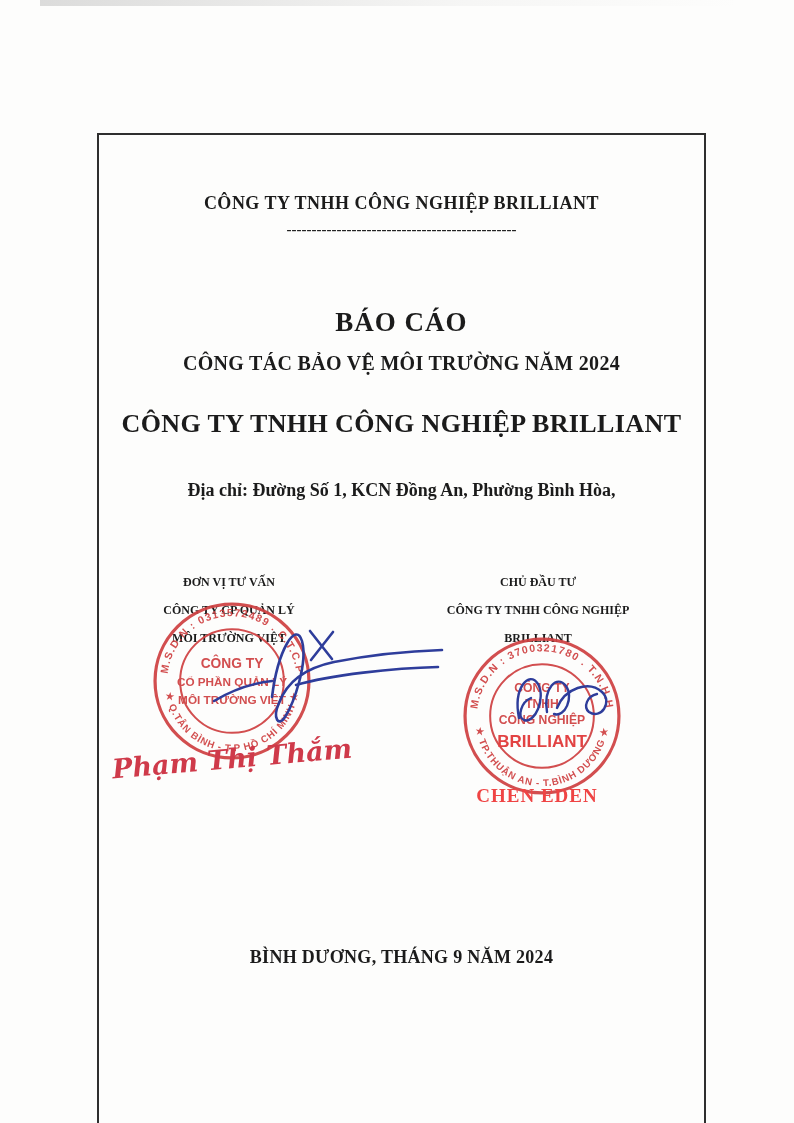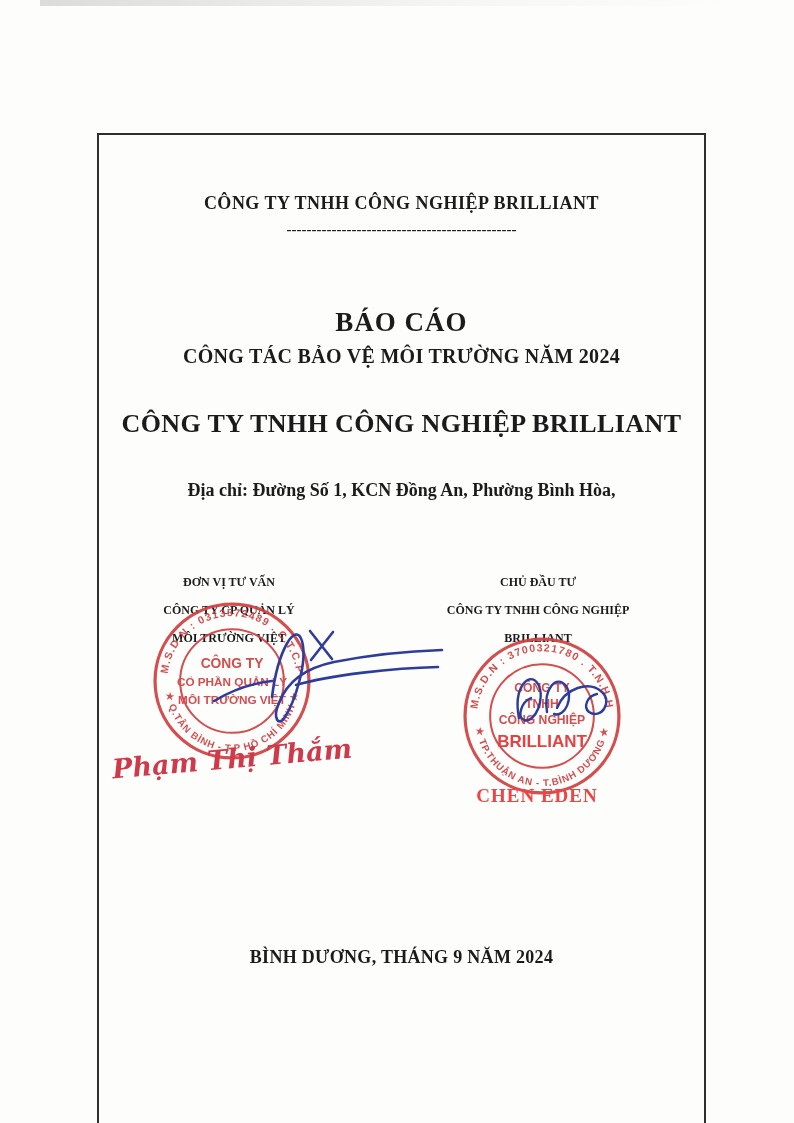--- a/index.html
+++ b/index.html
@@ -28,21 +28,21 @@
     top: 58px; font-size: 18px; font-weight: bold; letter-spacing: .5px;
   }
   .divider {
     top: 86px; font-size: 15px; font-weight: bold; letter-spacing: 0px;
     color: #222;
   }
   .report-title {
     top: 172px; font-size: 27px; font-weight: bold; letter-spacing: 1px;
   }
   .report-subtitle {
-    top: 210px; font-size: 20px; font-weight: bold; letter-spacing: .3px;
+    top: 217px; font-size: 20px; font-weight: bold; letter-spacing: .3px;
   }
   .company-name {
     top: 274px; font-size: 26px; font-weight: bold; letter-spacing: .4px;
   }
   .address {
     top: 340px; font-size: 18px; font-weight: bold; line-height: 30px;
   }
 
   .party-col {
     top: 433px; text-align: center; font-weight: bold; font-size: 12px;

